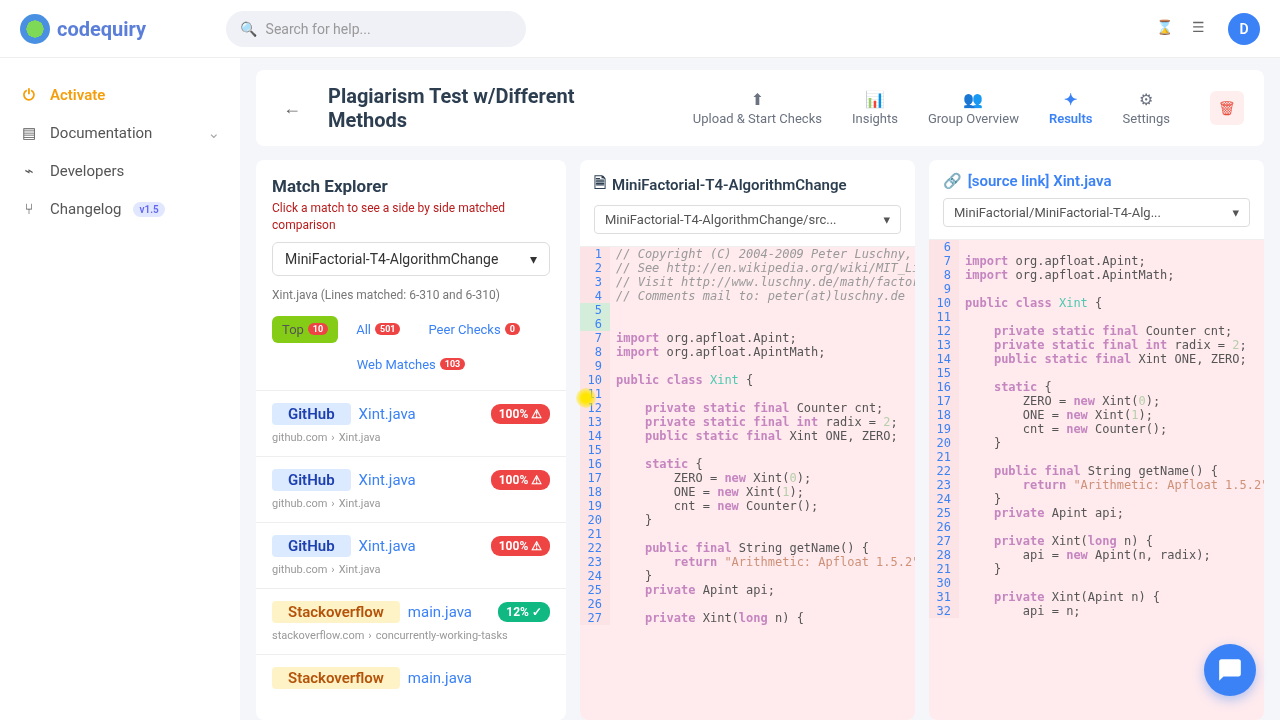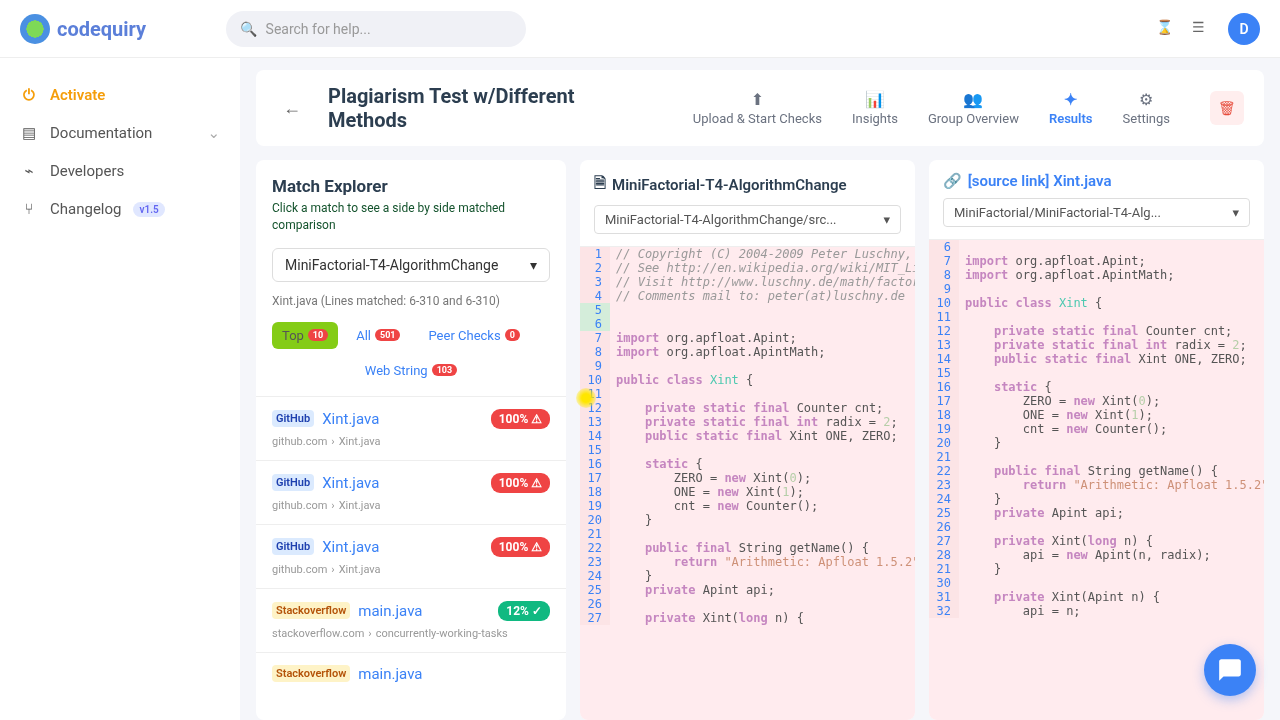--- a/index.html
+++ b/index.html
@@ -28,31 +28,31 @@
 .tabs { display: flex; gap: 30px; margin-left: auto; }
 .tab { display: flex; flex-direction: column; align-items: center; gap: 2px; color: #6b7280; cursor: pointer; font-size: 13px; }
 .tab.active { color: #3b82f6; font-weight: 600; }
 .tab-icon { font-size: 16px; }
 .trash { width: 34px; height: 34px; background: #fee; color: #e74c3c; border-radius: 6px; display: flex; align-items: center; justify-content: center; cursor: pointer; margin-left: 20px; }
 
 .content { display: flex; gap: 14px; height: 560px; }
 .panel { background: #fff; border-radius: 8px; overflow: hidden; display: flex; flex-direction: column; }
 .explorer { width: 310px; padding: 16px; }
 .explorer h3 { font-size: 17px; font-weight: 700; color: #2c3e50; margin-bottom: 4px; }
-.sub { font-size: 12px; color: #14532d; margin-bottom: 14px; line-height: 1.4; }
+.sub { font-size: 12px; color: #b91c1c; margin-bottom: 8px; line-height: 1.4; }
 .dropdown { border: 1px solid #ddd; border-radius: 6px; padding: 8px 12px; display: flex; justify-content: space-between; align-items: center; cursor: pointer; margin-bottom: 12px; font-size: 14px; }
 .lines-info { font-size: 12px; color: #777; margin-bottom: 14px; }
 .filter-row { display: flex; flex-wrap: wrap; gap: 8px; margin-bottom: 12px; }
 .filter-btn { padding: 6px 10px; border-radius: 6px; font-size: 13px; color: #3b82f6; cursor: pointer; display: flex; align-items: center; gap: 4px; }
 .filter-btn.active { background: #84cc16; color: #555; }
 .badge-sm { background: #ef4444; color: #fff; font-size: 9px; padding: 1px 5px; border-radius: 8px; font-weight: 700; }
 .match-list { margin: 0 -16px; }
 .match-item { padding: 12px 16px; border-top: 1px solid #eee; cursor: pointer; }
 .match-top { display: flex; align-items: center; gap: 8px; margin-bottom: 6px; }
-.src-tag { padding: 2px 4px; border-radius: 4px; font-size: 11px; font-weight: 600; }
+.src-tag { padding: 2px 16px; border-radius: 4px; font-size: 15px; font-weight: 600; }
 .src-github { background: #dbeafe; color: #1e40af; }
 .src-so { background: #fef3c7; color: #b45309; }
 .match-name { color: #3b82f6; font-size: 15px; }
 .pct { margin-left: auto; padding: 3px 8px; border-radius: 9px; font-size: 12px; font-weight: 700; display: flex; align-items: center; gap: 4px; }
 .pct-red { background: #ef4444; color: #fff; }
 .pct-green { background: #10b981; color: #fff; }
 .match-path { font-size: 11px; color: #999; display: flex; align-items: center; gap: 4px; }
 
 .code-panel { flex: 1; min-width: 0; }
 .code-header { padding: 12px 14px; border-bottom: 1px solid #eee; }
@@ -159,21 +159,21 @@
           </div>
           <div class="filter-btn">
             <span>All</span>
             <span class="badge-sm">501</span>
           </div>
           <div class="filter-btn">
             <span>Peer Checks</span>
             <span class="badge-sm">0</span>
           </div>
           <div class="filter-btn" style="margin:0 auto;">
-            <span>Web String</span>
+            <span>Web Matches</span>
             <span class="badge-sm">103</span>
           </div>
         </div>
         <div class="match-list" id="match-list">
             <div class="match-item">
               <div class="match-top">
                 <span class="src-tag src-github">GitHub</span>
                 <span class="match-name">Xint.java</span>
                 <span class="pct pct-red">100% ⚠</span>
               </div>

